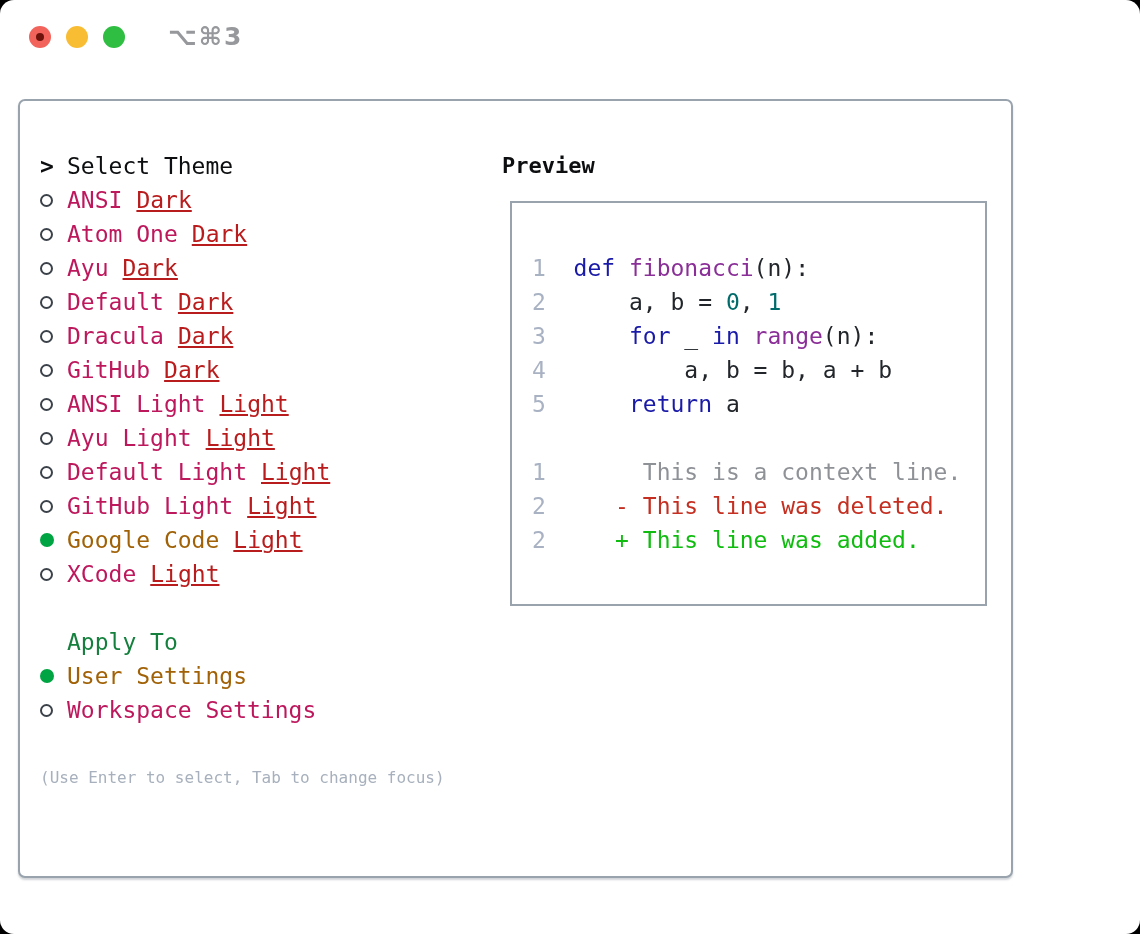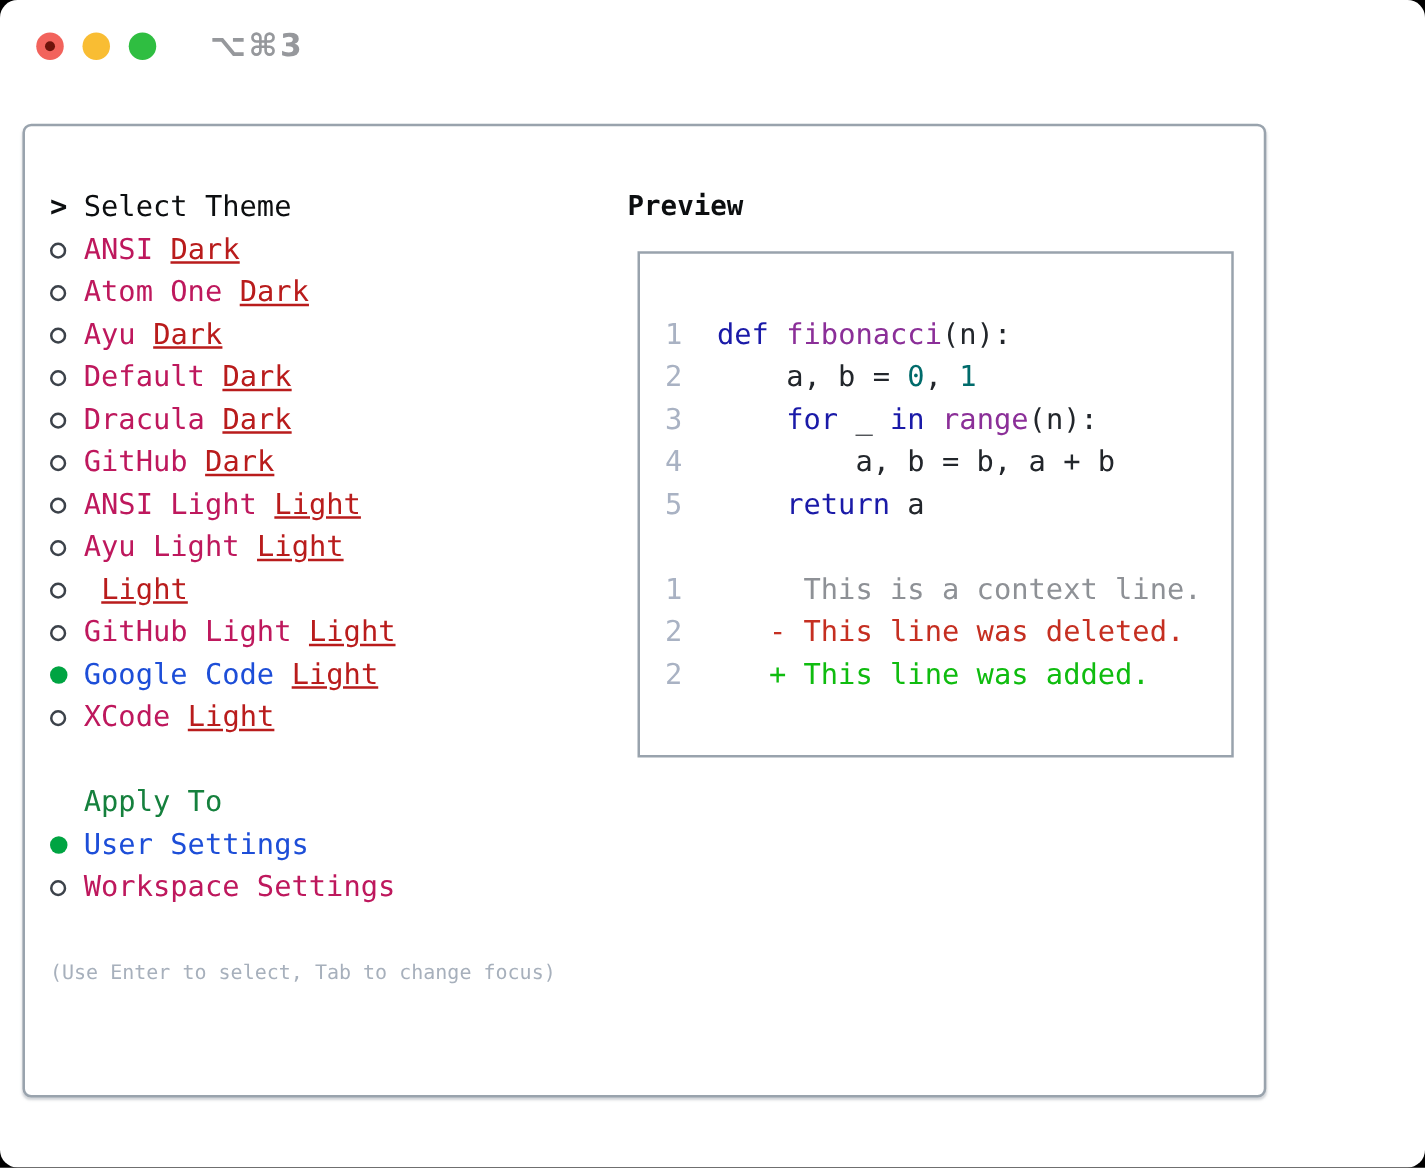--- a/index.html
+++ b/index.html
@@ -28,21 +28,21 @@
     box-shadow:0 2px 2px rgba(120,130,140,.35);
     box-sizing:border-box;
   }
   .row{height:34px;line-height:34px;display:flex;align-items:center;font-size:23px;white-space:pre;}
   .marker{width:27px;display:flex;align-items:center;flex:none;}
   .ring{width:13px;height:13px;border:2.5px solid #3c424a;border-radius:50%;box-sizing:border-box;background:#fff;}
   .dot{width:14px;height:14px;border-radius:50%;background:#00a442;}
   .prompt-char{font-weight:700;color:#0c0e10;font-size:23px;}
   .hdr{font-weight:400;color:#0c0e10;}
   .item-label{color:#be185d;}
-  .item-label.sel{color:#1d4ed8;}
+  .item-label.sel{color:#a16207;}
   .tag{color:#b91c1c;margin-left:14px;text-decoration:underline;}
   .section-label{color:#15803d;}
   #theme-list{position:absolute;left:20px;top:48px;}
   #apply-list{position:absolute;left:20px;top:524px;}
   #help-text{
     position:absolute;left:20px;top:660px;width:430px;
     font-size:16px;line-height:34px;color:#a7b0bc;
   }
   
   #preview-label{
@@ -87,21 +87,21 @@
       </div>
 
     <div class="row"><span class="marker"><span class="ring"></span></span><span class="item-label">ANSI</span><span class="tag">Dark</span></div>
         <div class="row"><span class="marker"><span class="ring"></span></span><span class="item-label">Atom One</span><span class="tag">Dark</span></div>
         <div class="row"><span class="marker"><span class="ring"></span></span><span class="item-label">Ayu</span><span class="tag">Dark</span></div>
         <div class="row"><span class="marker"><span class="ring"></span></span><span class="item-label">Default</span><span class="tag">Dark</span></div>
         <div class="row"><span class="marker"><span class="ring"></span></span><span class="item-label">Dracula</span><span class="tag">Dark</span></div>
         <div class="row"><span class="marker"><span class="ring"></span></span><span class="item-label">GitHub</span><span class="tag">Dark</span></div>
         <div class="row"><span class="marker"><span class="ring"></span></span><span class="item-label">ANSI Light</span><span class="tag">Light</span></div>
         <div class="row"><span class="marker"><span class="ring"></span></span><span class="item-label">Ayu Light</span><span class="tag">Light</span></div>
-        <div class="row"><span class="marker"><span class="ring"></span></span><span class="tag">Light</span></div>
+        <div class="row"><span class="marker"><span class="ring"></span></span><span class="item-label">Default Light</span><span class="tag">Light</span></div>
         <div class="row"><span class="marker"><span class="ring"></span></span><span class="item-label">GitHub Light</span><span class="tag">Light</span></div>
         <div class="row"><span class="marker"><span class="dot"></span></span><span class="item-label sel">Google Code</span><span class="tag">Light</span></div>
         <div class="row"><span class="marker"><span class="ring"></span></span><span class="item-label">XCode</span><span class="tag">Light</span></div>
       </div>
 
     <div id="apply-list">
       <div class="row">
         <span class="marker"></span>
         <span class="section-label">Apply To</span>
       </div>

